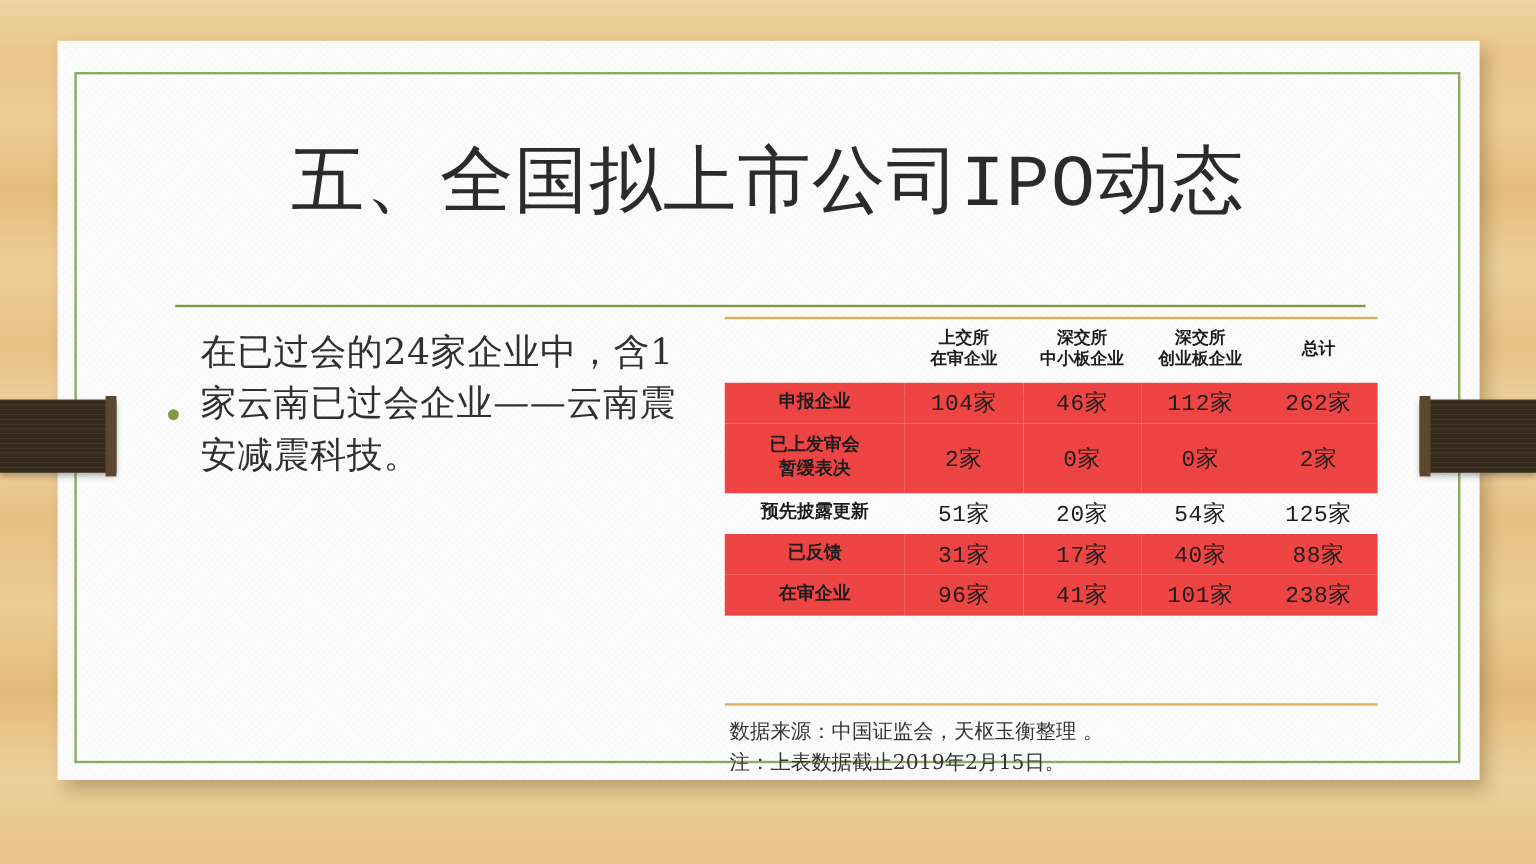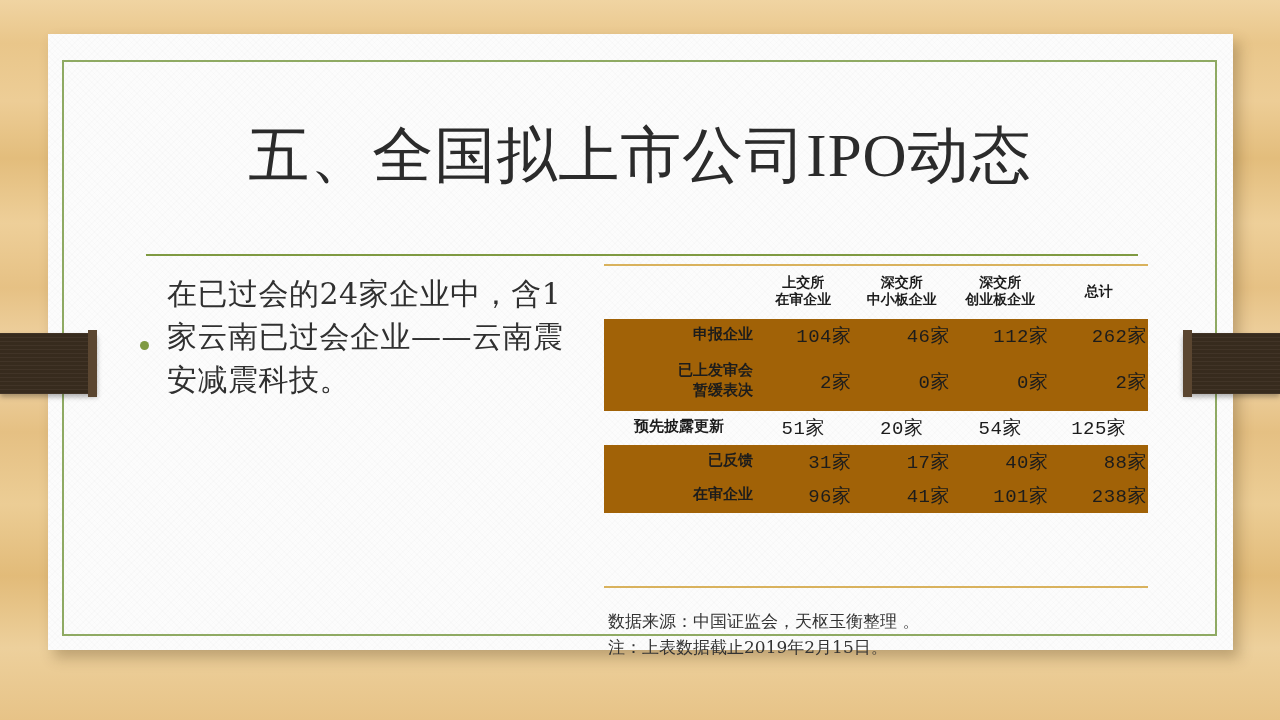--- a/index.html
+++ b/index.html
@@ -80,21 +80,21 @@
   #ribbon-left .ribbon-cap  { right: 0; }
   #ribbon-right .ribbon-cap { left: 0; }
 
   
   #slide-title {
     position: absolute;
     left: 0;
     top: 118px;
     width: 1280px;
     text-align: center;
-    font-family: Liberation Serif, serif;
+    font-family: Liberation Mono, monospace;
     font-size: 61px;
     line-height: 76px;
     font-weight: 400;
     color: #2b2b2b;
     letter-spacing: 1px;
     white-space: nowrap;
   }
 
   
   #title-rule {
@@ -174,34 +174,33 @@
   #ipo-table tbody td.rowlabel {
     font-size: 15px;
     font-weight: bold;
     line-height: 20px;
   }
   #ipo-table tbody td.val {
     font-size: 19px;
     font-weight: 400;
     letter-spacing: 0.5px;
   }
-  #ipo-table tbody tr.shaded td { background: #a16207; text-align: right; }
+  #ipo-table tbody tr.shaded td { background: #ef4444; }
   #ipo-table tbody tr.plain  td { background: transparent; }
   #ipo-table tbody tr.tall td { height: 56px; }
 
   
   #footnotes {
     position: absolute;
     left: 608px;
     top: 597px;
     font-family: "DejaVu Serif", "Liberation Serif", serif;
     font-size: 17px;
     line-height: 26px;
     color: #333333;
-    margin-top: 11px;
   }
 </style>
 </head>
 <body>
 
 <div id="slide-bg"></div>
 
 <div id="slide-card">
   <div id="card-inner-border"></div>
 </div>

